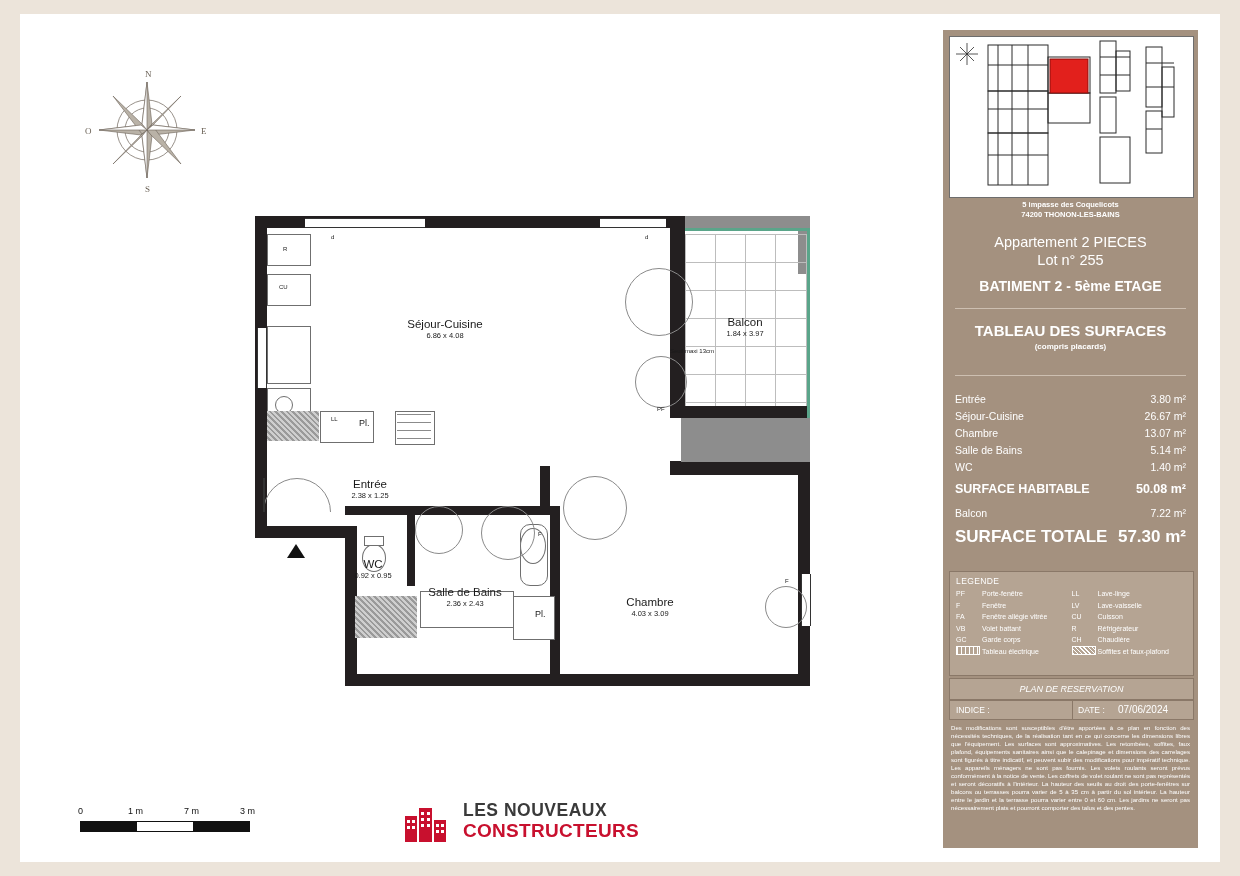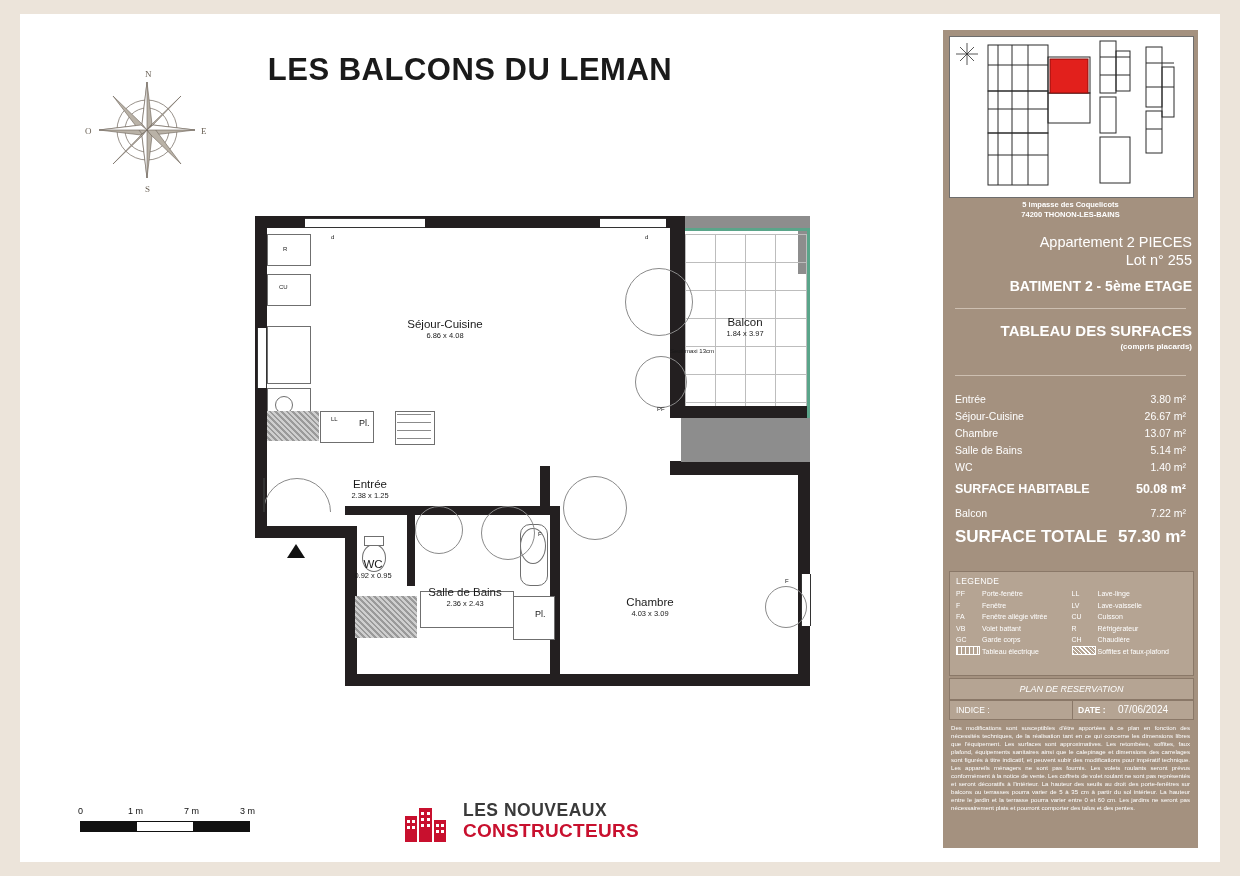--- a/index.html
+++ b/index.html
@@ -62,21 +62,21 @@
   .logo{position:absolute;left:383px;top:782px;width:230px;height:52px;}
   .logo .txt1{position:absolute;left:60px;top:2px;font-size:17.5px;font-weight:bold;color:#3a3a3a;letter-spacing:.5px;}
   .logo .txt2{position:absolute;left:60px;top:22px;font-size:19px;font-weight:bold;color:#c8102e;letter-spacing:.3px;}
   .logo .mark{position:absolute;left:0;top:2px;width:52px;height:44px;}
 
   
   .panel{position:absolute;left:943px;top:30px;width:255px;height:818px;background:#a4917f;}
   .keyplan{position:absolute;left:6px;top:6px;width:243px;height:160px;background:#ffffff;border:1px solid #6d6d6d;}
   .keyplan .mini{position:absolute;inset:0;}
   .kp-addr{position:absolute;left:6px;top:170px;width:243px;text-align:center;color:#fff;font-size:7.5px;font-weight:bold;line-height:1.35;}
-  .p-line{position:absolute;left:6px;width:243px;text-align:right;color:#ffffff;}
+  .p-line{position:absolute;left:6px;width:243px;text-align:center;color:#ffffff;}
   .p-type{top:204px;font-size:14.5px;}
   .p-lot{top:222px;font-size:14.5px;}
   .p-bat{top:248px;font-size:14px;font-weight:bold;}
   .p-tab{top:292px;font-size:15px;font-weight:bold;}
   .p-tabsub{top:312px;font-size:8px;font-weight:bold;}
   .sep{position:absolute;left:12px;width:231px;height:1px;background:#cdbfb1;}
 
   .surf{position:absolute;left:12px;top:360px;width:231px;color:#fff;font-size:10.5px;}
   .surf .row{display:flex;justify-content:space-between;padding:2.5px 0;}
   .surf .row.big{font-size:12.5px;font-weight:bold;padding-top:7px;}
@@ -89,34 +89,33 @@
   .legend .it{display:flex;font-size:7px;color:#fff;line-height:11.5px;}
   .legend .it .k{width:26px;flex:none;}
   .sw{display:inline-block;width:22px;height:7px;border:1px solid #fff;}
   .sw.elec{background:repeating-linear-gradient(90deg,#fff 0 1px,transparent 1px 4px);}
   .sw.soff{background:repeating-linear-gradient(45deg,#fff 0 1px,transparent 1px 3px);}
 
   .res{position:absolute;left:6px;top:648px;width:243px;height:20px;background:#b5a493;border:1px solid #8a7868;
        color:#fff;font-size:9px;text-align:center;line-height:20px;font-style:italic;}
   .indice{position:absolute;left:6px;top:670px;width:243px;height:18px;background:#b5a493;border:1px solid #8a7868;}
   .indice .l{position:absolute;left:6px;top:0;line-height:18px;font-size:8.5px;color:#fff;}
-  .indice .r{position:absolute;left:128px;top:0;line-height:18px;font-size:8.5px;color:#fff;font-weight:bold;}
+  .indice .r{position:absolute;left:128px;top:0;line-height:18px;font-size:8.5px;color:#fff;}
   .indice .v{position:absolute;left:168px;top:0;line-height:18px;font-size:10px;color:#fff;}
   .indice .div{position:absolute;left:122px;top:0;width:1px;height:18px;background:#8a7868;}
   .discl{position:absolute;left:8px;top:694px;width:239px;font-size:6.1px;color:#fff;text-align:justify;line-height:1.32;}
 </style>
 </head>
 <body>
 
 <div class="page">
   <div class="sheet"></div>
 
   <div class="plan-area">
 
-    <div class="title-main">LES BALCONS DU LEMAN</div>
 
     <div class="compass">
       <svg width="130" height="130" viewBox="0 0 130 130">
         <g stroke="#6b6257" fill="none" stroke-width="0.7">
           <circle cx="65" cy="66" r="30"></circle>
           <circle cx="65" cy="66" r="22"></circle>
         </g>
         <g fill="#b9b2a7" stroke="#6b6257" stroke-width="0.6">
           <polygon points="65,18 70,60 65,66 60,60"></polygon>
           <polygon points="65,114 70,72 65,66 60,72"></polygon>

